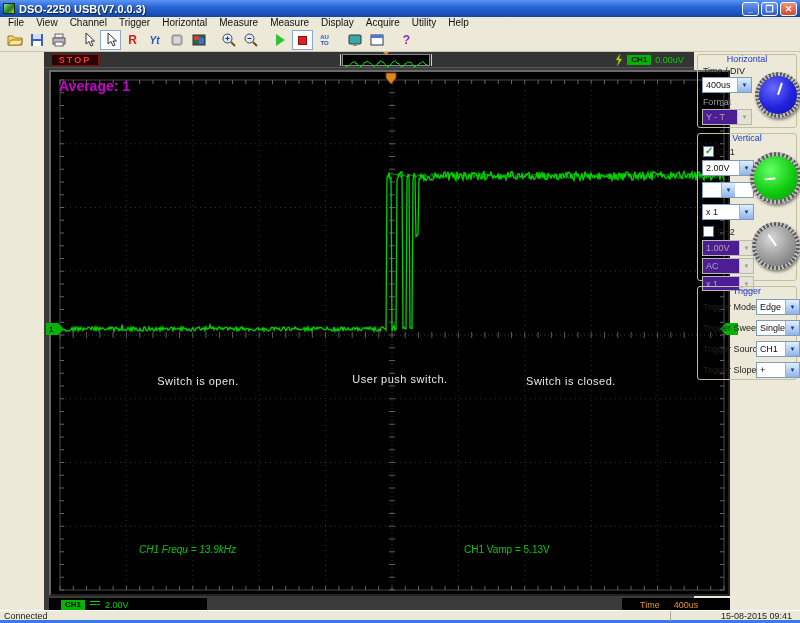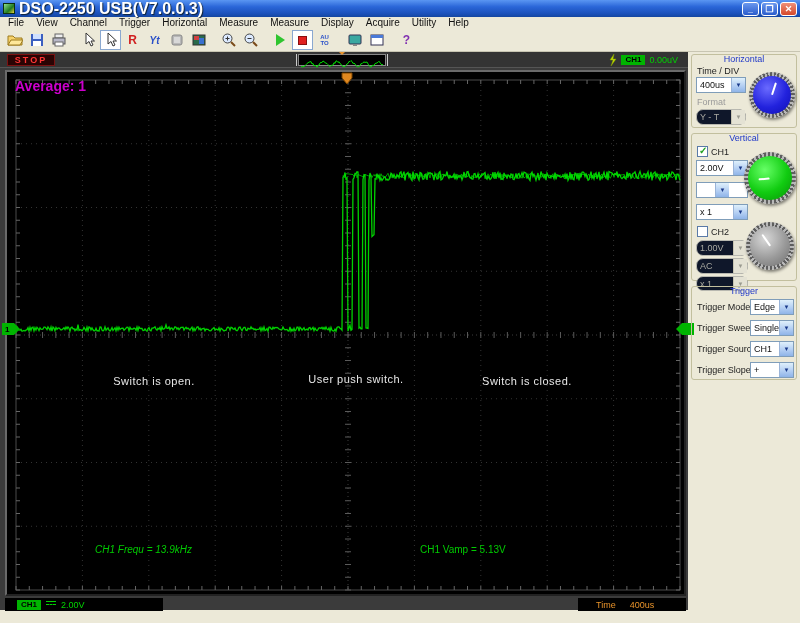--- a/index.html
+++ b/index.html
@@ -5,21 +5,21 @@
   * { margin:0; padding:0; box-sizing:border-box; }
   html,body { width:800px; height:623px; background:#777; }
   body { font-family:"Liberation Sans", sans-serif; }
   .window { position:relative; width:800px; height:623px; background:#ece9d8; overflow:hidden; }
 
   
   .titlebar { height:17px; display:flex; align-items:center; padding:0 3px;
     background:linear-gradient(180deg,#5a96f2 0%,#2a66d8 40%,#1b51bb 80%,#1446a0 100%); }
   .app-icon { width:12px; height:11px; margin-right:4px; border:1px solid #0c300c;
     background:linear-gradient(135deg,#8fe08f,#1f7a1f 60%,#e8d040); }
-  .titlebar .title { color:#fff; font-size:16px; font-weight:bold; text-shadow:1px 1px 1px #123; flex:1; }
+  .titlebar .title { color:#fff; font-size:11px; font-weight:bold; text-shadow:1px 1px 1px #123; flex:1; }
   .tb-btns { display:flex; gap:2px; }
   .tbb { width:17px; height:14px; border:1px solid #fff; border-radius:3px; color:#fff;
     font-size:9px; line-height:12px; text-align:center; font-weight:bold;
     background:linear-gradient(180deg,#6a98ee,#2a5ccc); }
   .tbb.close { background:linear-gradient(180deg,#f09078,#d4482a); }
 
   
   .menubar { height:12px; background:#ece9d8; display:flex; align-items:center; padding-left:2px; }
   .menu-item { font-size:10px; color:#111; padding:0 6px; line-height:12px; }
 
@@ -30,21 +30,21 @@
   .tbtn.pressed { background:#fff; border:1px solid #8aa8d0; }
   .tsep { width:7px; height:20px; }
   .glyph-r { color:#d02020; font-weight:bold; font-size:12px; }
   .glyph-yt { color:#2a50c8; font-weight:bold; font-style:italic; font-size:10px; }
   .glyph-auto { color:#2a50c8; font-weight:bold; font-size:6px; line-height:6px; text-align:center; }
   .glyph-help { color:#8030b0; font-weight:bold; font-size:12px; }
   .play-tri { width:0; height:0; border-left:9px solid #2fc52f; border-top:6px solid transparent; border-bottom:6px solid transparent; }
   .stop-sq { width:9px; height:9px; background:#e02020; border:1px solid #8a1010; }
 
   
-  .main { display:flex; height:558px; }
+  .main { display:flex; height:558px;margin-left:44px; }
   .scope-area { position:relative; width:688px; height:558px; background:#3b3b3b; }
 
   .info-bar { position:absolute; left:0; top:0; width:100%; height:16px; background:#343434; border-bottom:1px solid #555; }
   .stop-box { position:absolute; left:7px; top:2px; width:48px; height:12px; background:#2a0404;
     border:1px solid #7a1212; color:#ff3535; font-size:9px; font-weight:bold; letter-spacing:2px;
     text-align:center; line-height:10px; }
   .preview { position:absolute; left:298px; top:2px; width:88px; height:12px; background:#000; border:1px solid #888; }
   .preview:before, .preview:after { content:""; position:absolute; top:-1px; width:1px; height:12px; background:#ccc; }
   .preview:before { left:-3px; } .preview:after { right:-3px; }
   .preview-marker { position:absolute; left:50%; top:-3px; margin-left:-3px; width:0; height:0;
@@ -80,21 +80,21 @@
   .group { position:relative; border:1px solid #c2bf9e; border-radius:3px; margin-bottom:5px; }
   .group-title { position:absolute; top:-1px; left:0; width:100%; text-align:center; color:#2038c8;
     font-size:9px; line-height:10px; background:transparent; }
   .g-label { position:absolute; font-size:9px; color:#222; white-space:nowrap; }
   .g-label.dis { color:#9a9a9a; }
   .xp-select { position:absolute; height:16px; background:#fff; border:1px solid #7f9db9; display:flex; align-items:center; }
   .sel-val { flex:1; font-size:9px; padding-left:3px; color:#111; white-space:nowrap; overflow:hidden; }
   .sel-btn { width:14px; height:100%; background:linear-gradient(180deg,#dff0fb,#b0ccf2 60%,#8fb4e8);
     border-left:1px solid #9ab4d8; display:flex; align-items:center; justify-content:center; }
   .sel-btn:after { content:"▼"; font-size:6px; color:#1a3a8a; }
-  .xp-select.dis { border-color:#b8b8b0; background:#0f172a;border-radius:7px; }
+  .xp-select.dis { border-color:#b8b8b0; background:#4c1d95; }
   .xp-select.dis .sel-val { color:#a8a8a0; }
   .xp-select.dis .sel-btn { background:#e4e2d4; border-left-color:#c8c5b2; }
   .xp-select.dis .sel-btn:after { color:#9a9a90; }
 
   .xp-check { position:absolute; width:11px; height:11px; background:#fff; border:1px solid #5a7aa8; }
   .xp-check.checked:after { content:"✓"; position:absolute; left:1px; top:-2px; color:#1fa01f; font-size:10px; font-weight:bold; }
   .chk-label { position:absolute; font-size:9px; color:#222; }
 
   .knob { position:absolute; border-radius:50%; padding:4px;
     background:repeating-conic-gradient(#b8b8b8 0deg 5deg, #5e5e5e 5deg 10deg);
@@ -668,13 +668,17 @@
         </div>
         <div class="g-label" style="left:5px; top:78px;">Trigger Slope</div>
         <div class="xp-select" style="left:58px; top:75px; width:44px;">
           <span class="sel-val">+</span>
             <span class="sel-btn"></span>
         </div>
       </div>
     </div>
   </div>
 
+  <div class="statusbar">
+    <span class="status-left">Connected</span>
+    <span class="status-date">15-08-2015 09:41</span>
+  </div>
 </div>
 
 </body></html>

